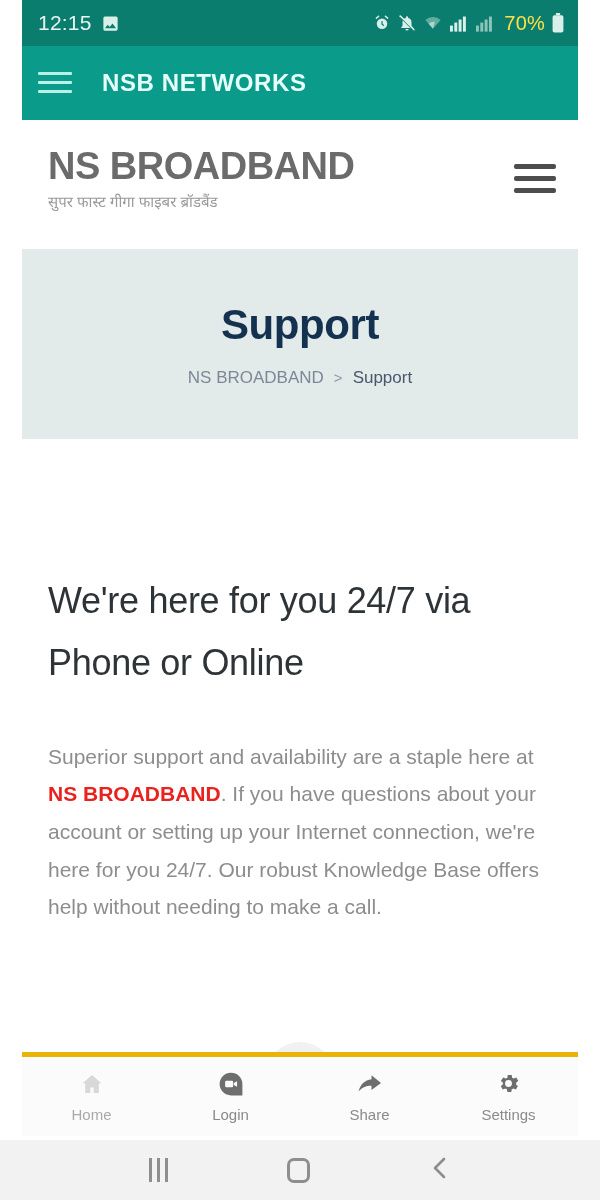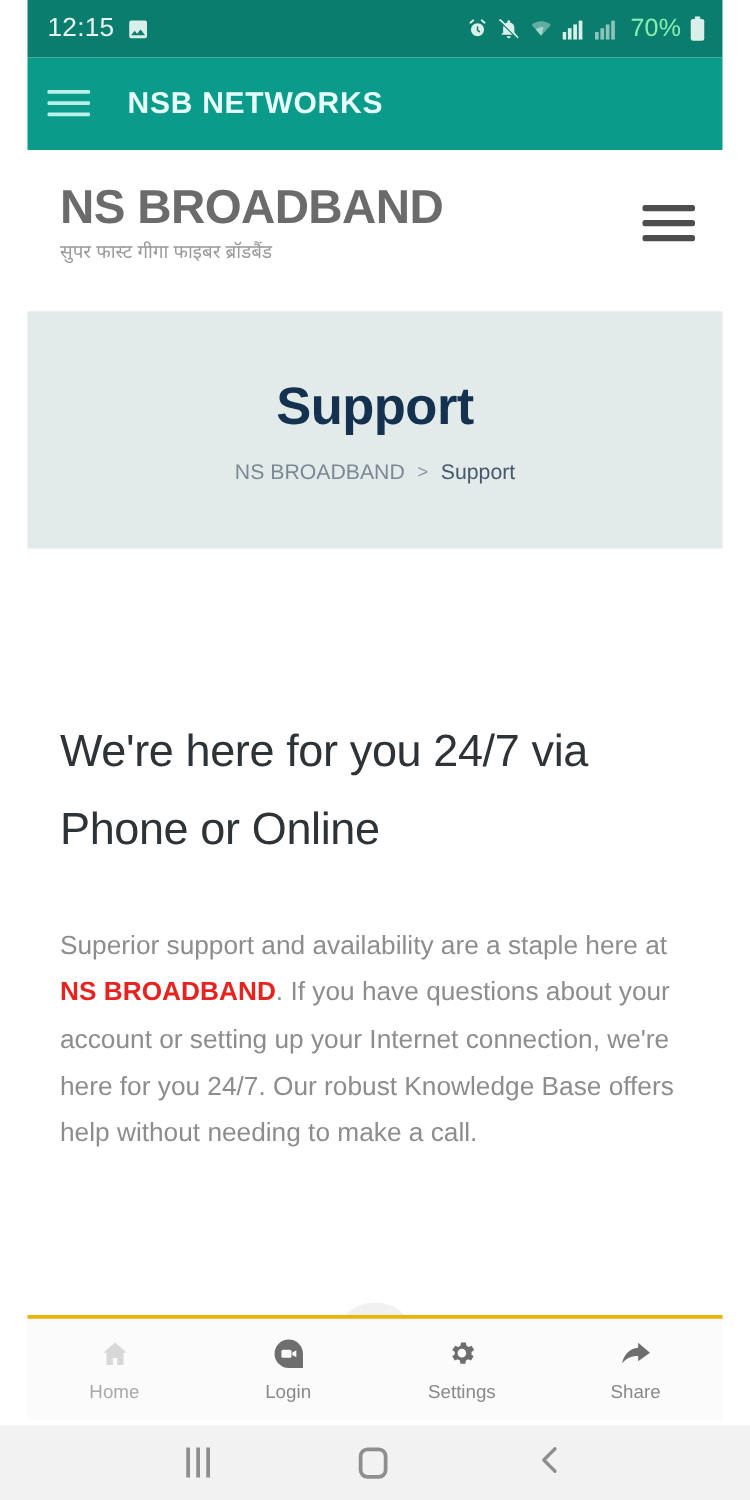--- a/index.html
+++ b/index.html
@@ -29,21 +29,21 @@
     color:#d9efe9;
   }
   #statusbar .sb-left { display:flex; align-items:center; gap:9px; }
   #statusbar .sb-time {
     font-size:21px; letter-spacing:0.2px; color:#e8f5f1;
   }
   #statusbar .sb-right {
     margin-left:auto; display:flex; align-items:center; gap:7px;
   }
   #statusbar .sb-batt-pct {
-    font-size:20px; color:#86efac; margin-left:2px; letter-spacing:0.2px;
+    font-size:20px; color:#fde047; margin-left:2px; letter-spacing:0.2px;
   }
   .ic { display:block; }
 
   
   #appbar {
     top:46px; height:74px;
     background:#0a9b8a;
     display:flex; align-items:center;
     padding-left:16px;
   }
@@ -124,21 +124,21 @@
   
   #bump {
     position:absolute; left:266px; top:1042px;
     width:68px; height:34px;
     background:#f1f1f1;
     border-radius:34px 34px 0 0;
   }
   #tabbar {
     top:1052px; height:84px;
     background:#fbfbfb;
-    border-top:3px solid #eab308;
+    border-top:5px solid #eab308;
     display:flex; align-items:flex-start;
   }
   .tab {
     flex:1 1 0; height:100%;
     display:flex; flex-direction:column;
     align-items:center; justify-content:center; gap:9px;
   }
   .tab .tab-ic { height:26px; display:flex; align-items:center; justify-content:center; }
   .tab .tab-label { font-size:15px; color:#8a8a8a; }
   .tab.dim .tab-label { color:#a9a9a9; }
@@ -275,34 +275,34 @@
           <rect x="6.6" y="9" width="7.4" height="6" rx="1.2" fill="#fbfbfb"></rect>
           <path d="M14.6 11.1l3-1.7v5.2l-3-1.7z" fill="#fbfbfb"></path>
         </svg>
       </span>
       <span class="tab-label">Login</span>
     </div>
 
 
     <div class="tab">
       <span class="tab-ic">
+        <svg width="27" height="24" viewBox="0 0 27 24" fill="#6e6e6e">
+          <path d="M15.5 3.2v4C8.6 8 4.3 12.4 2.6 19.6c3.1-3.9 7.1-5.9 12.9-5.9v4.3L25 11.1 15.5 3.2z"></path>
+        </svg>
+      </span>
+      <span class="tab-label">Share</span>
+    </div>
+
+    <div class="tab">
+      <span class="tab-ic">
         <svg width="25" height="25" viewBox="0 0 24 24" fill="#6e6e6e">
           <path d="M19.4 12.9a7.8 7.8 0 0 0 0-1.8l2-1.5-1.9-3.3-2.4 1a7.6 7.6 0 0 0-1.6-.9l-.4-2.5h-3.8l-.4 2.5c-.6.2-1.1.5-1.6.9l-2.4-1L4.6 9.6l2 1.5a7.8 7.8 0 0 0 0 1.8l-2 1.5 1.9 3.3 2.4-1c.5.4 1 .7 1.6.9l.4 2.5h3.8l.4-2.5c.6-.2 1.1-.5 1.6-.9l2.4 1 1.9-3.3-2-1.5zM12 15.3A3.3 3.3 0 1 1 12 8.7a3.3 3.3 0 0 1 0 6.6z"></path>
         </svg>
       </span>
       <span class="tab-label">Settings</span>
-    </div>
-
-    <div class="tab">
-      <span class="tab-ic">
-        <svg width="27" height="24" viewBox="0 0 27 24" fill="#6e6e6e">
-          <path d="M15.5 3.2v4C8.6 8 4.3 12.4 2.6 19.6c3.1-3.9 7.1-5.9 12.9-5.9v4.3L25 11.1 15.5 3.2z"></path>
-        </svg>
-      </span>
-      <span class="tab-label">Share</span>
     </div>
 
   </div>
 
   <div id="navbar">
     <div class="nav-recents">
       <i></i>
         <i></i>
         <i></i>
     </div>

